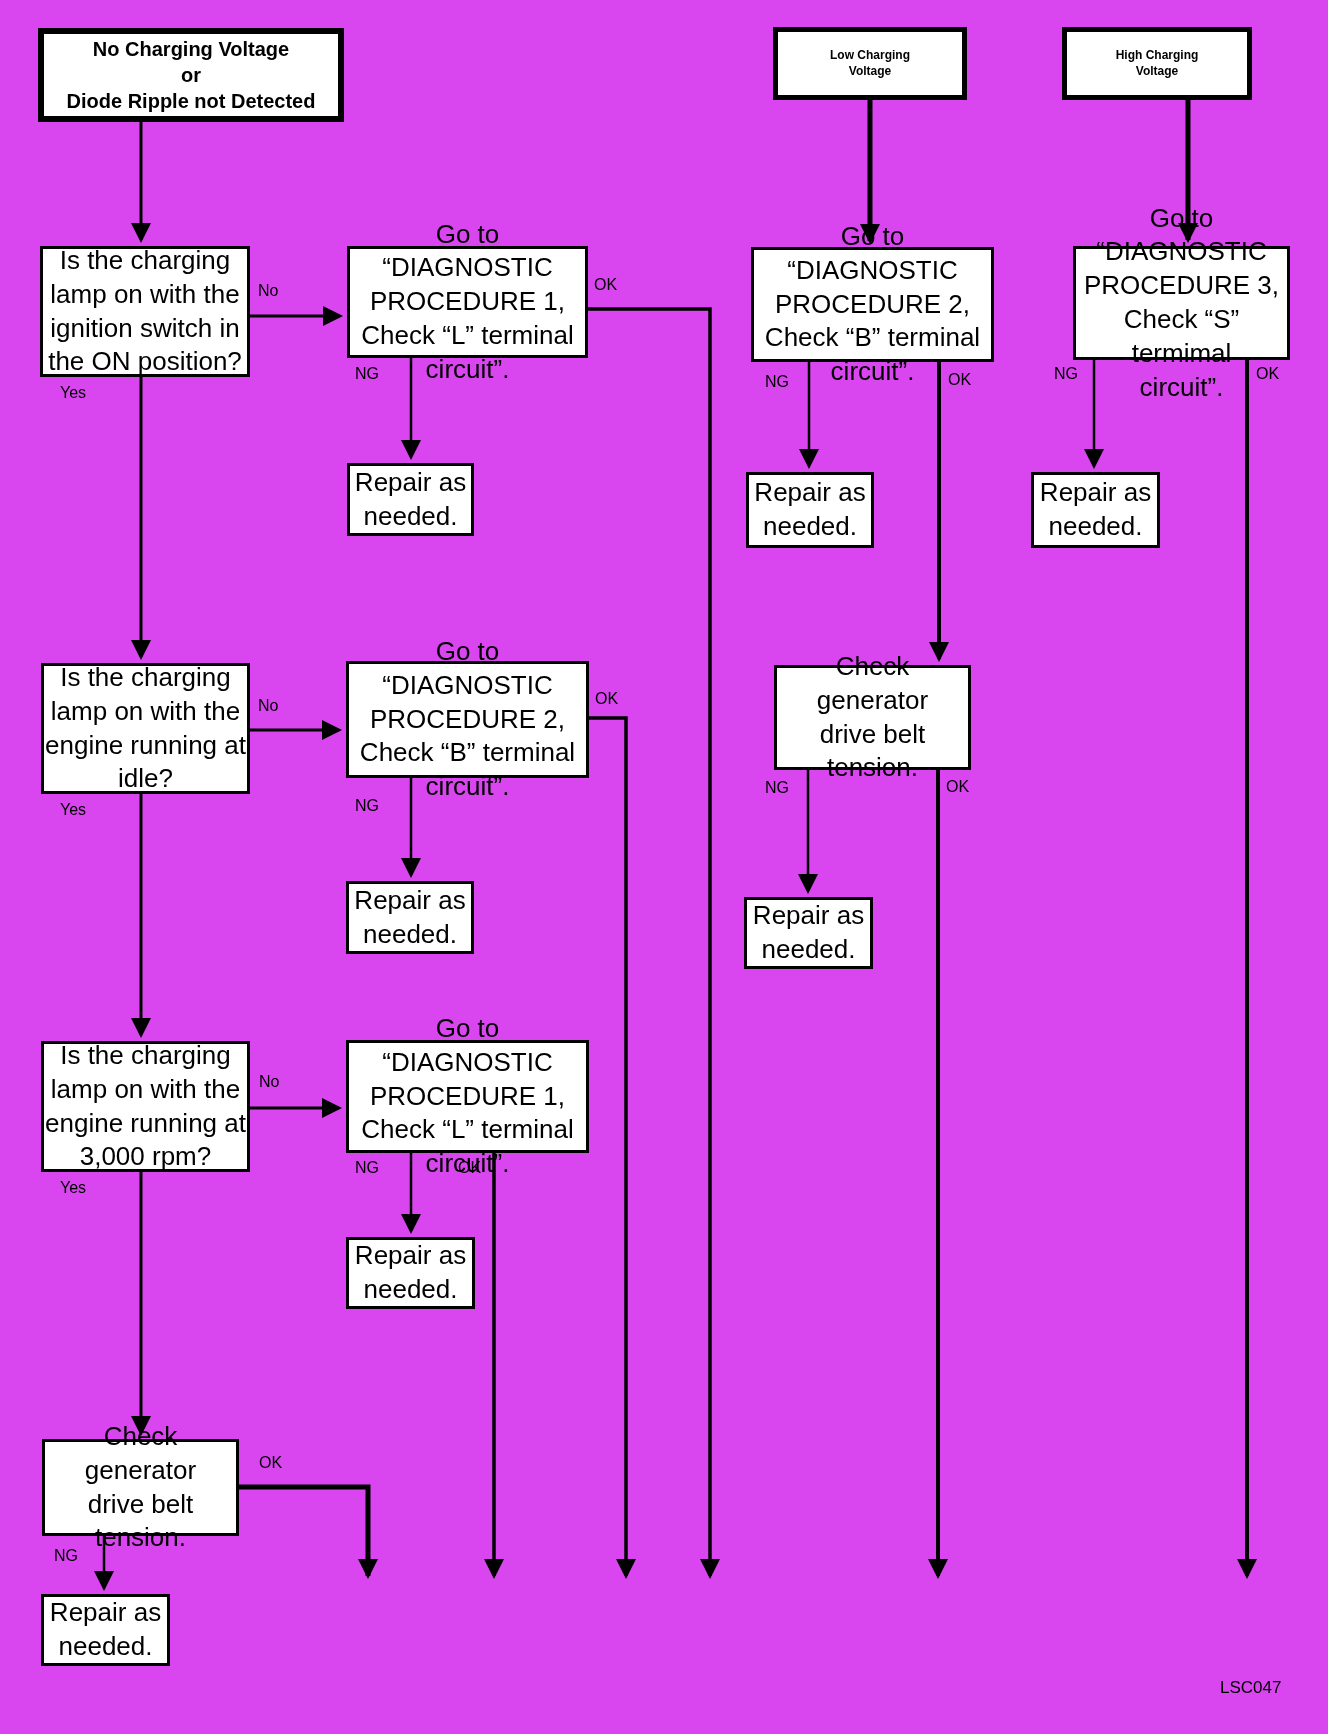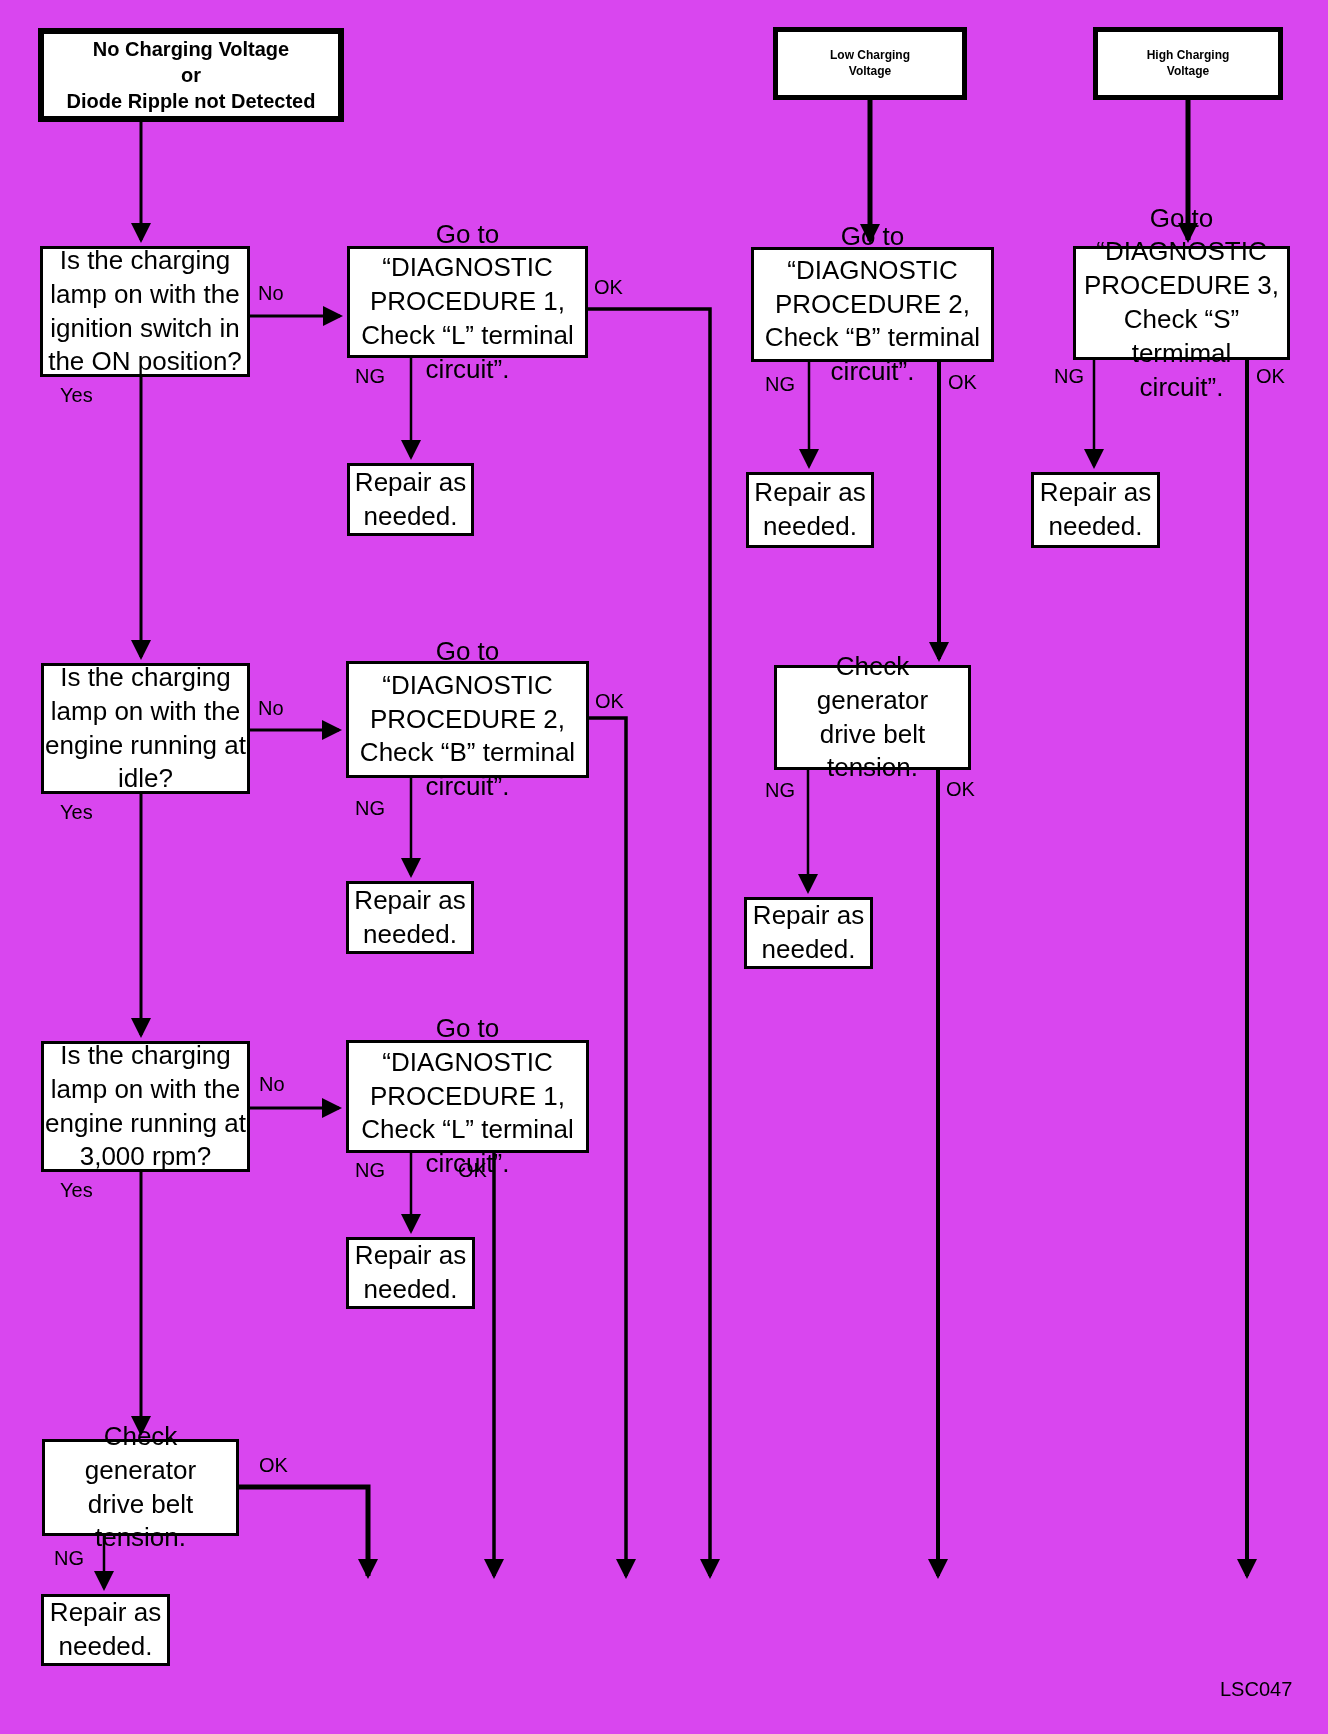--- a/index.html
+++ b/index.html
@@ -19,26 +19,26 @@
     border:3px solid #000;
     display:flex;align-items:center;justify-content:center;
     text-align:center;
     font-size:26px;line-height:1.3;
     white-space:pre-line;
   }
   .node.entry{border-width:5px;font-weight:bold;font-size:12px;}
   .node.entry-main{border-width:6px;font-weight:bold;font-size:20px;}
   .lbl{
     position:absolute;
-    font-size:20px;line-height:1;
+    font-size:16px;line-height:1;
     white-space:nowrap;
   }
   .figcode{
     position:absolute;
-    font-size:20px;
+    font-size:17px;
   }
 </style>
 </head>
 <body>
 
 <div id="canvas">
 
   <svg id="wires" width="1328" height="1734" viewBox="0 0 1328 1734" fill="none" stroke="#000" xmlns="http://www.w3.org/2000/svg">
     <defs>
       <marker id="ah" markerUnits="userSpaceOnUse" markerWidth="26" markerHeight="26" refX="17" refY="10" orient="auto">
@@ -79,21 +79,21 @@
 
   <div class="node entry-main" style="left:38px;top:28px;width:306px;height:94px;">
     <span>No Charging Voltage
 or
 Diode Ripple not Detected</span>
   </div>
   <div class="node entry" style="left:773px;top:27px;width:194px;height:73px;">
     <span>Low Charging
 Voltage</span>
   </div>
-  <div class="node entry" style="left:1093px;top:27px;width:190px;height:73px;">
+  <div class="node entry" style="left:1062px;top:27px;width:190px;height:73px;">
     <span>High Charging
 Voltage</span>
   </div>
 
   <div class="node" style="left:40px;top:246px;width:210px;height:131px;">
     <span>Is the charging
 lamp on with the
 ignition switch in
 the ON position?</span>
   </div>

